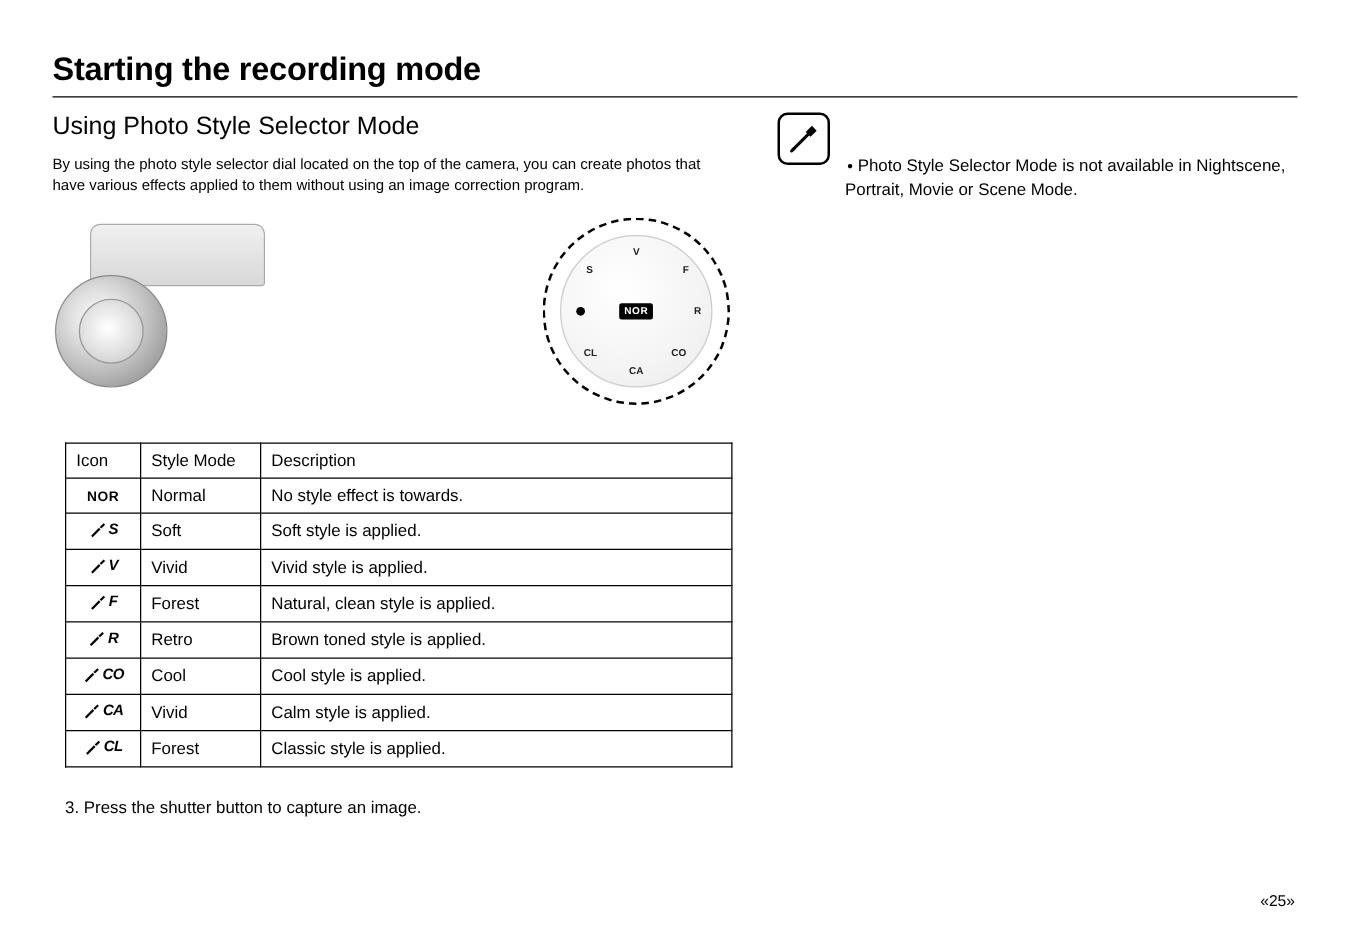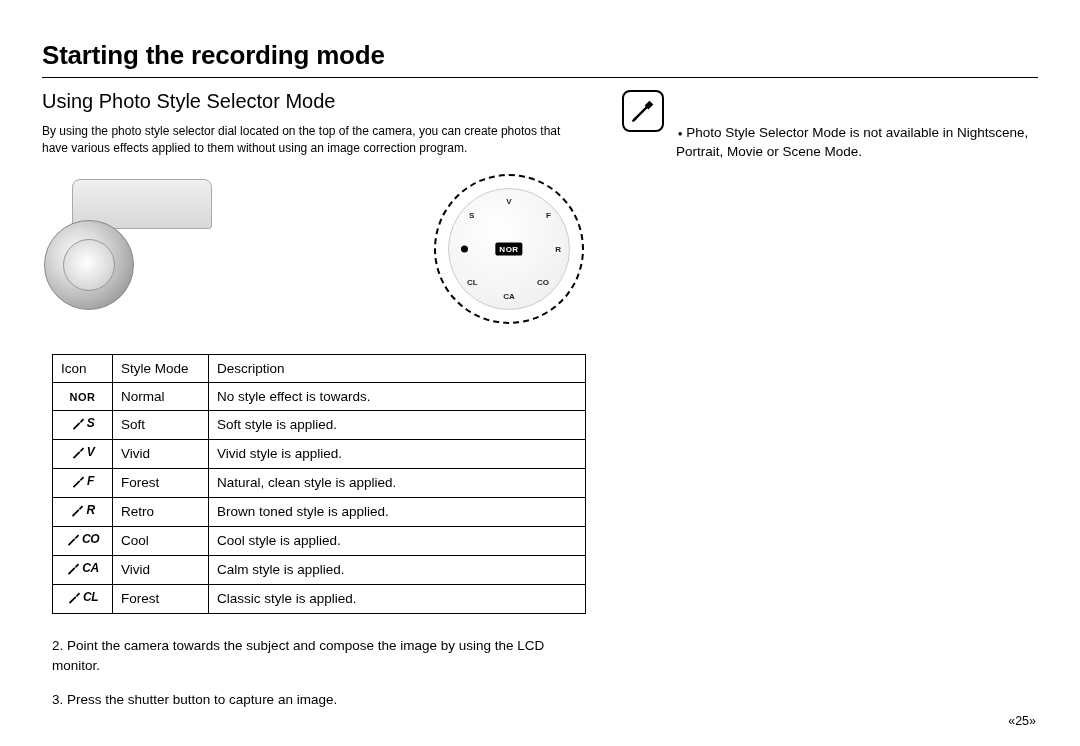--- a/index.html
+++ b/index.html
@@ -303,21 +303,20 @@
                   </svg>
                   <span>CL</span>
                 </span></td>
               <td class="modecell">Forest</td>
               <td>Classic style is applied.</td>
             </tr>
           </tbody>
       </table>
 
       <div class="steps-after">
-        <p>2. Point the camera towards the subject and compose the image by using the LCD monitor.</p>
         <p>3. Press the shutter button to capture an image.</p>
       </div>
     </div>
 
     <div class="col">
       <div class="note-box">
         <div class="note-icon">
           <svg viewBox="0 0 24 24" fill="none" stroke="#000" stroke-width="2.2">
             <path d="M4 20 L16 8" stroke-linecap="round"></path>
             <path d="M15 7 L18 4 L20 6 L17 9 Z" fill="#000"></path>

